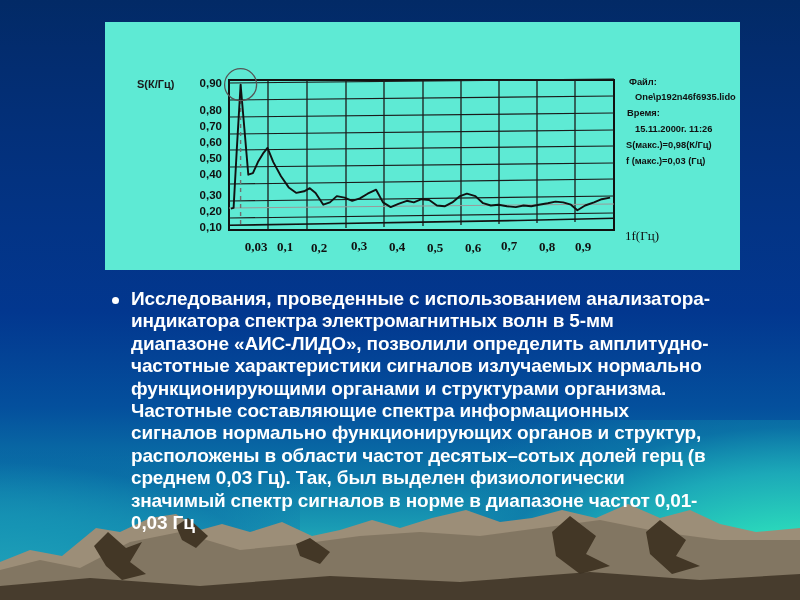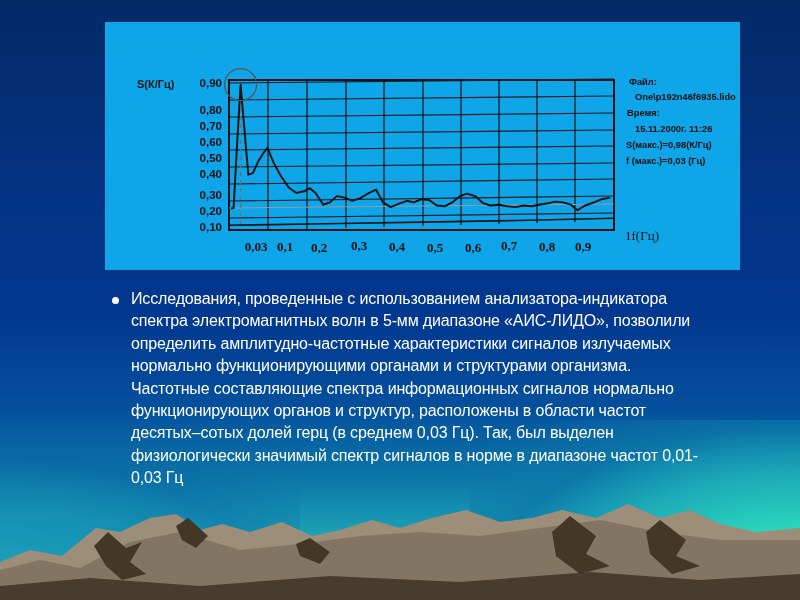--- a/index.html
+++ b/index.html
@@ -37,35 +37,35 @@
     background:radial-gradient(ellipse at 0% 100%,
       #24a8bb 0%, #1694b4 35%, rgba(8,100,165,0.4) 65%, rgba(4,60,150,0) 92%);
   }
 
   
   .mountains{position:absolute;left:0;bottom:0;width:800px;height:130px;}
 
   
   .chart-panel{
     position:absolute;left:105px;top:22px;width:635px;height:248px;
-    background:#0ea5e9;
+    background:#5eead4;
   }
   .chart-inner{position:absolute;left:0;top:0;width:635px;height:248px;}
 
   
   .bullet-block{
     position:absolute;left:112px;top:288px;width:600px;
     display:flex;align-items:flex-start;
   }
   .bullet-dot{
     flex:0 0 auto;width:7px;height:7px;border-radius:50%;
     background:#ffffff;margin-top:9px;margin-right:12px;
   }
   .bullet-text{
-    color:#ffffff;font-weight:normal;font-size:16px;line-height:22.4px;
+    color:#ffffff;font-weight:bold;font-size:19px;line-height:22.4px;
     letter-spacing:-0.15px;
     font-family:"Liberation Sans", sans-serif;
   }
 </style>
 </head>
 <body>
 
 <div id="slide">
 
   <div class="sky"></div>

